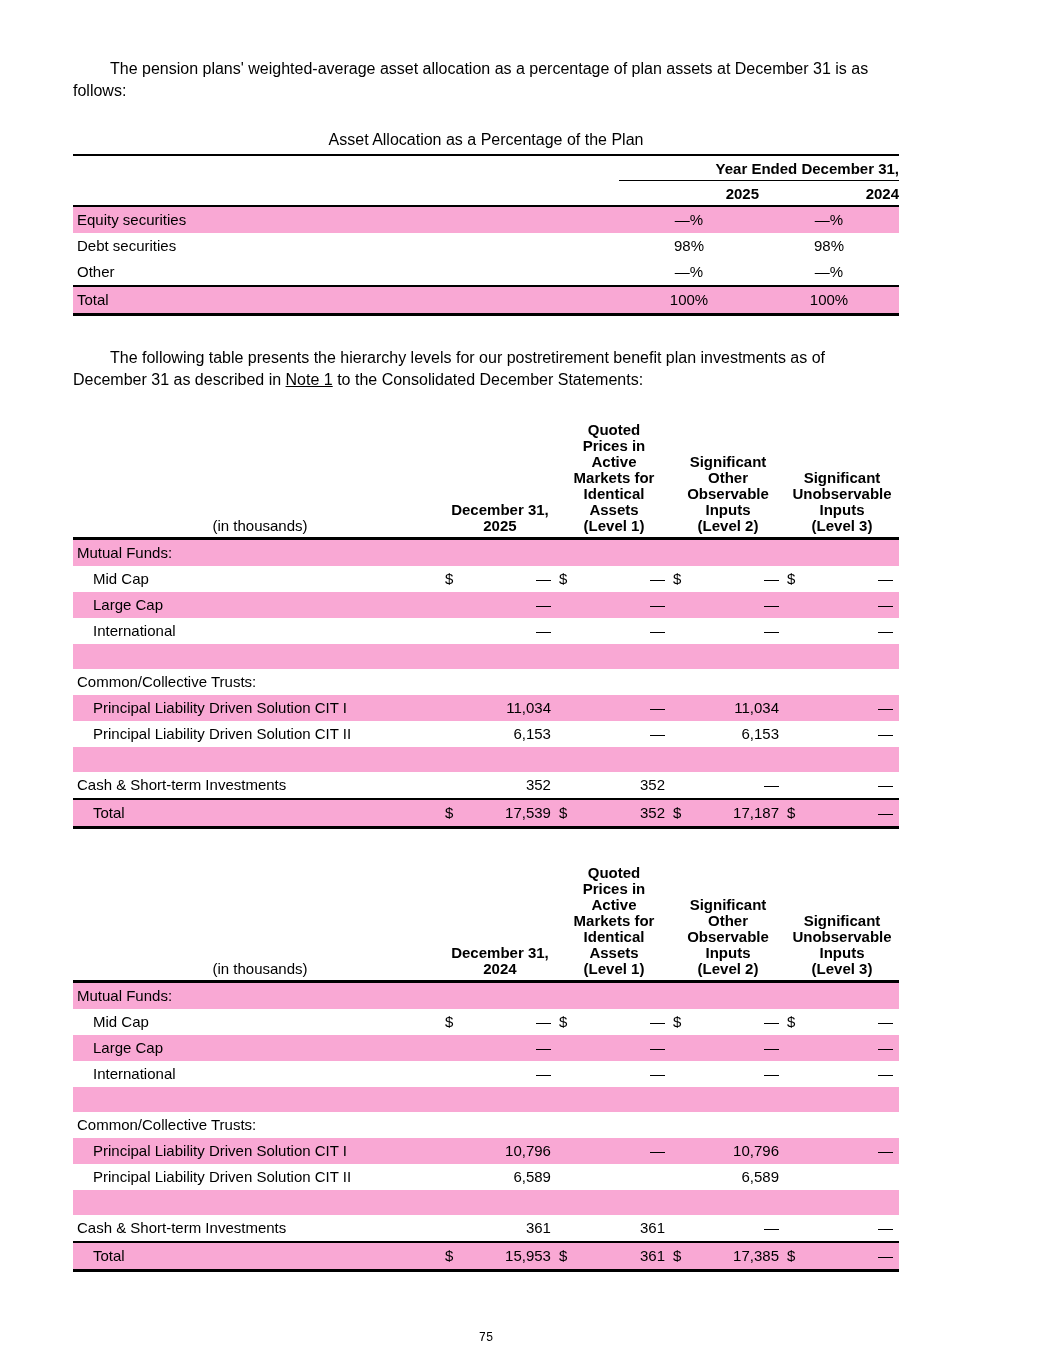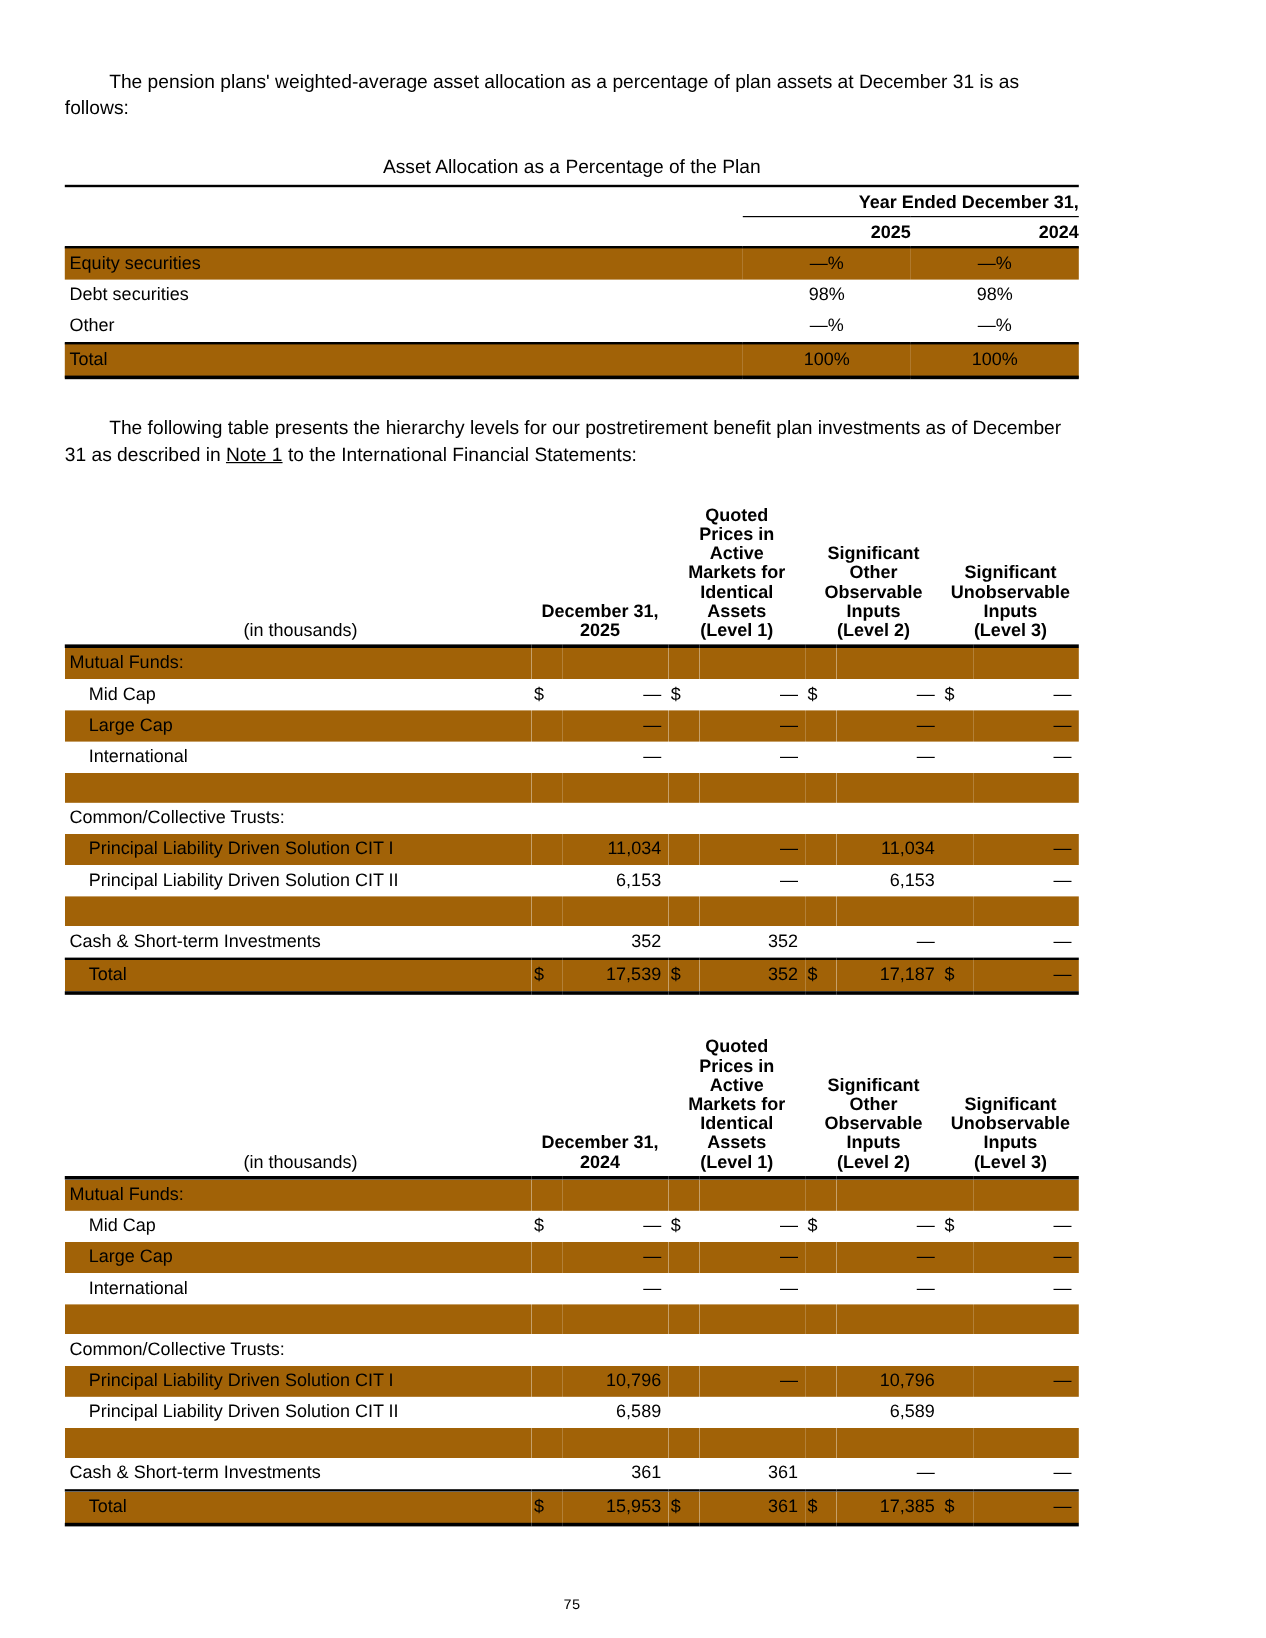--- a/index.html
+++ b/index.html
@@ -1,21 +1,21 @@
 <!DOCTYPE html>
 <html><head>
 <meta charset="utf-8">
 <style>
   html,body { margin:0; padding:0; background:#ffffff; }
   body { font-family:"Liberation Sans", sans-serif; color:#000; }
   .page {
     position:relative;
     width:971px; height:1365px;
     box-sizing:border-box;
-    padding:58px 72px 14px 54px;
+    padding:58px 72px 14px 73px;
     display:flex; flex-direction:column;
     background:#fff;
     overflow:hidden;
   }
   .para { font-size:16px; line-height:22px; margin:0; text-indent:37px; }
   .note-link { text-decoration:underline;text-align:center; }
 
   
   .tbl-title {
     margin-top:29px;
@@ -24,21 +24,21 @@
     border-bottom:2px solid #000;
   }
   table { border-collapse:collapse; width:100%; table-layout:fixed; font-size:15px; }
   .alloc thead th { font-weight:bold; text-align:right; padding:4px 0 3px; }
   .alloc th.period { border-bottom:1px solid #000; }
   .alloc tr.years th { border-bottom:2px solid #000; }
   .alloc tbody td { padding:4px 0 5px; }
   .alloc td.lbl { text-align:left; padding-left:4px; }
   .alloc td.pct { text-align:center; }
 
-  tr.shaded { background:#a16207; }
+  tr.shaded { background:#f9a8d4; }
   tr.total td { border-top:2px solid #000; border-bottom:3px solid #000; }
 
   
   .fv { margin-top:0; }
   .fv thead th {
     vertical-align:bottom; font-weight:bold; text-align:center;
     white-space:pre-line; line-height:16px; font-size:15px;
     padding:0 0 3px; border-bottom:3px solid #000;
   }
   .fv thead th.unit { text-align:center; font-weight:normal; padding-left:4px; }
@@ -98,21 +98,21 @@
           <td class="pct">—%</td>
         </tr>
         <tr class="shaded total">
           <td class="lbl">Total</td>
           <td class="pct">100%</td>
           <td class="pct">100%</td>
         </tr>
       </tbody>
   </table>
 
-  <p class="para gap-p2"><span>The following table presents the hierarchy levels for our postretirement benefit plan investments as of December 31 as described in </span><span class="note-link">Note 1</span><span> to the International Financial Statements:</span></p>
+  <p class="para gap-p2"><span>The following table presents the hierarchy levels for our postretirement benefit plan investments as of December 31 as described in </span><span class="note-link">Note 1</span><span> to the Consolidated December Statements:</span></p>
 
   <table class="fv gap-t2">
     <colgroup>
       <col>
       <col style="width:26px">
         <col style="width:88px">
       <col style="width:26px">
         <col style="width:88px">
       <col style="width:26px">
         <col style="width:88px">

